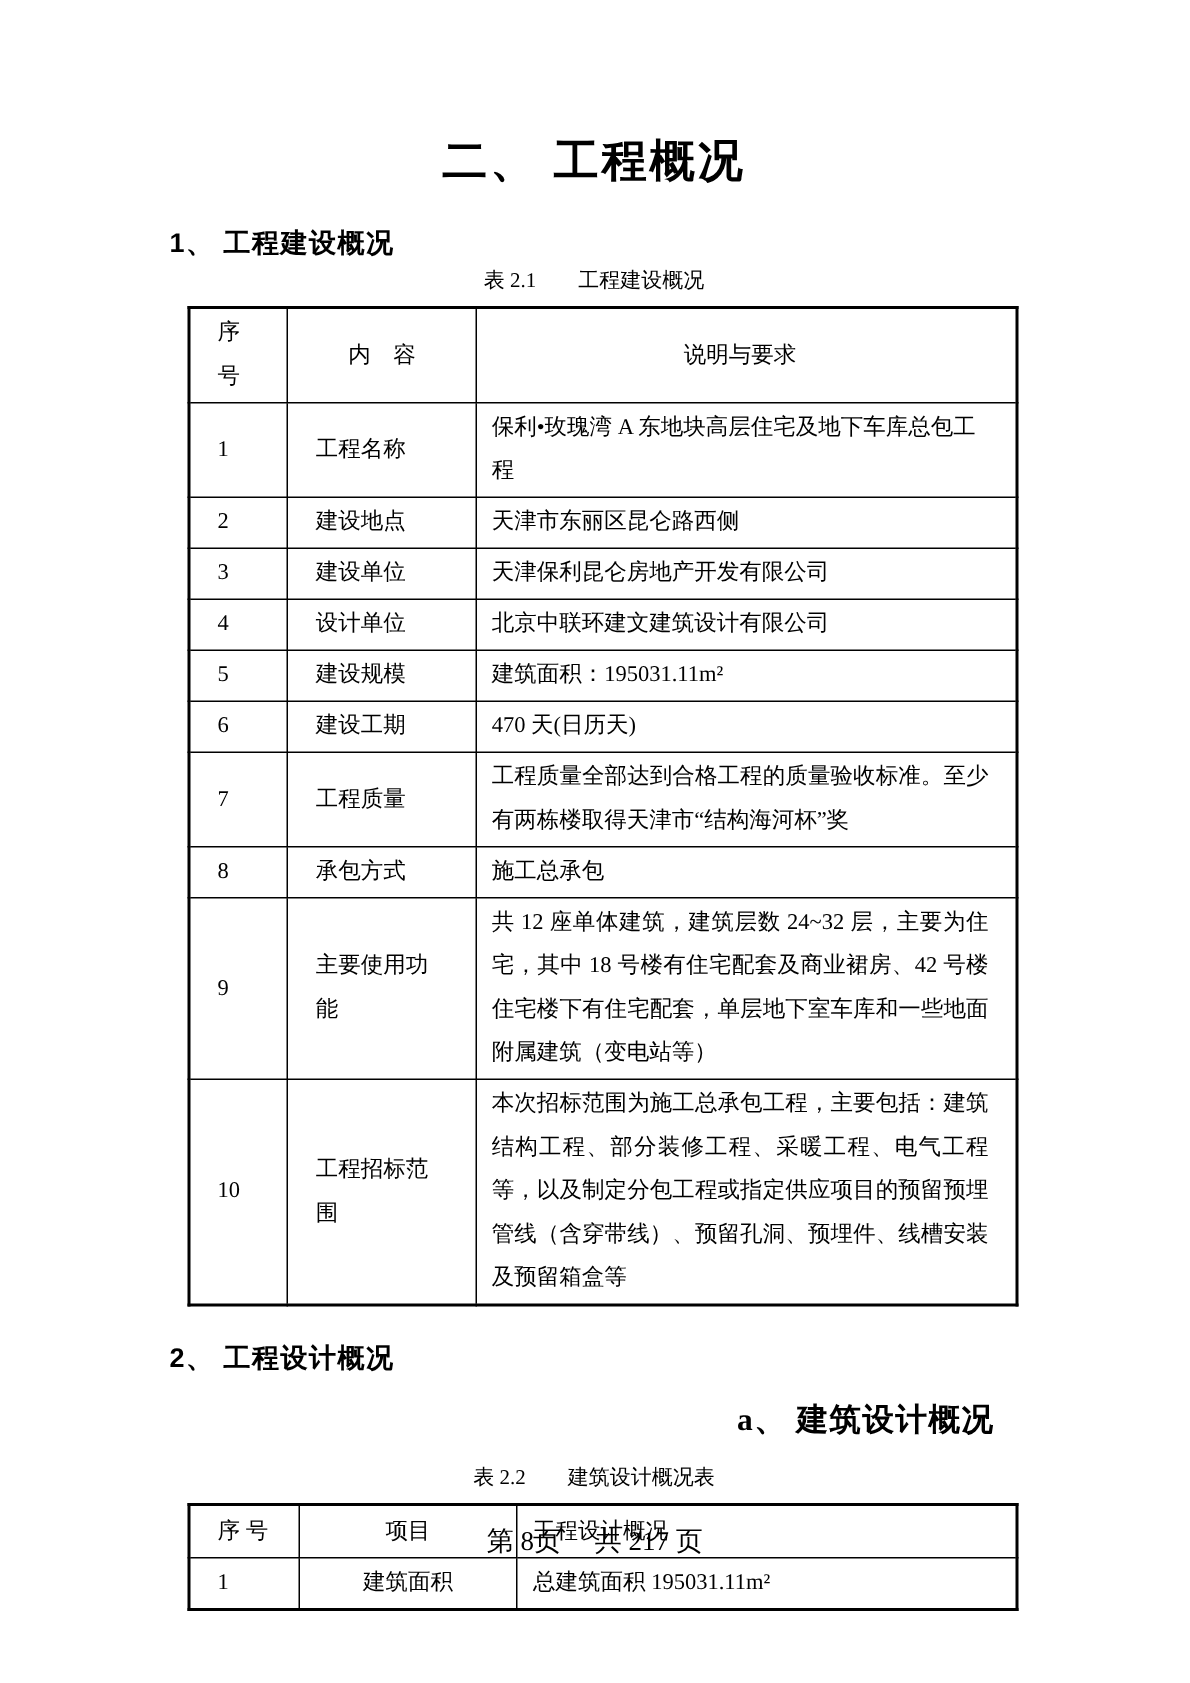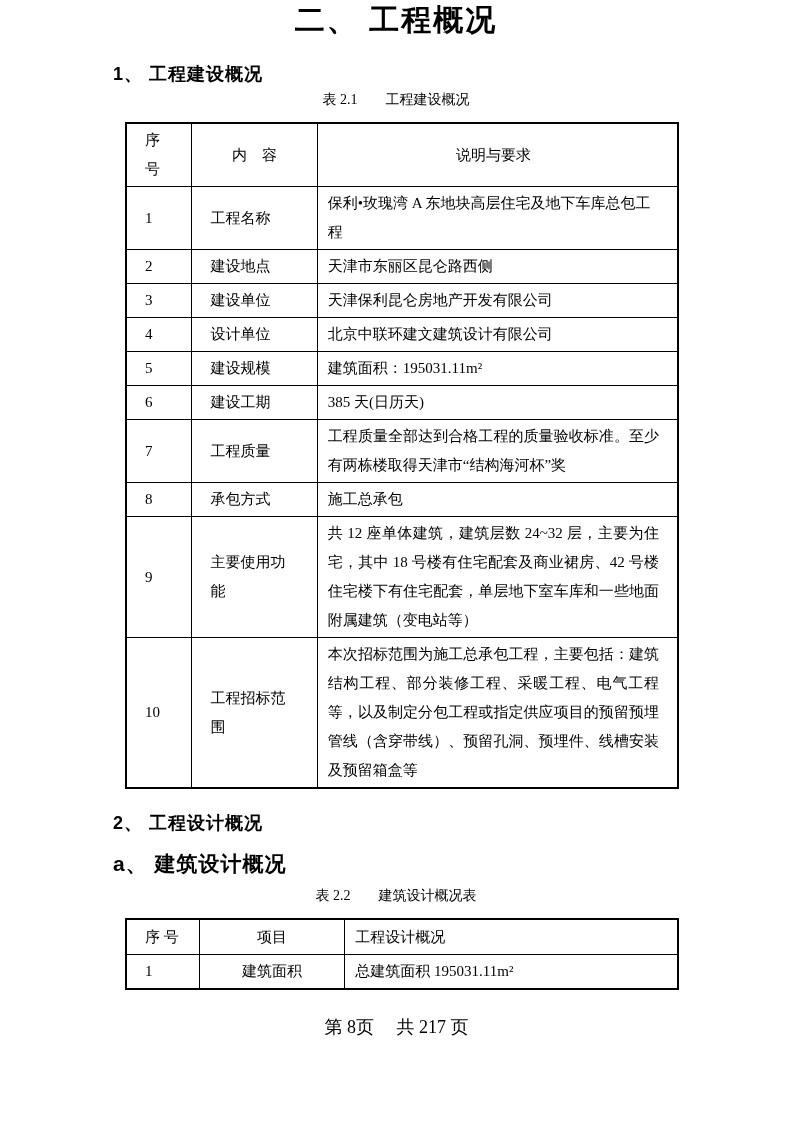--- a/index.html
+++ b/index.html
@@ -13,55 +13,57 @@
     position: relative;
     color: #000000;
     font-family: "Liberation Serif", "DejaVu Serif", serif;
     overflow: hidden;
   }
   .content {
     padding: 0 114px 0 113px;
   }
   .main-title {
     margin: 0;
+    padding-top: 88px;
     font-family: "Liberation Sans", "DejaVu Sans", sans-serif;
     font-weight: bold;
     font-size: 30px;
     line-height: 40px;
     text-align: center;
     letter-spacing: 2px;
   }
   .h-sec {
     margin: 0;
     margin-top: 20px;
     font-family: "Liberation Sans", "DejaVu Sans", sans-serif;
     font-weight: bold;
     font-size: 18px;
     line-height: 28px;
     letter-spacing: 1px;
   }
   .h-sub {
-    margin: 0;
+    margin: 16px;
     margin-top: 13px;
-    font-family: Liberation Sans, sans-serif;
+    font-family: Liberation Serif, serif;
     font-weight: bold;
     font-size: 21px;
     line-height: 28px;
     letter-spacing: 1px;
+    text-align: right;
   }
   .intro {
     margin: 0;
     margin-top: 13px;
     font-size: 15.5px;
     line-height: 32px;
     text-indent: 24px;
     text-align: justify;
   }
   .tbl-caption {
-    margin: 12px;
+    margin: 0;
     margin-top: 2px;
     font-size: 14px;
     line-height: 20px;
     text-align: center;
   }
   .cap2 { margin-top: 8px; }
   table {
     border-collapse: collapse;
     border: 2px solid #000000;
     margin-left: 12px;
@@ -139,21 +141,21 @@
       <td class="c3">北京中联环建文建筑设计有限公司</td>
     </tr>
     <tr class="single">
       <td class="c1">5</td>
       <td class="c2">建设规模</td>
       <td class="c3">建筑面积：195031.11m²</td>
     </tr>
     <tr class="single">
       <td class="c1">6</td>
       <td class="c2">建设工期</td>
-      <td class="c3">385 天(日历天)</td>
+      <td class="c3">470 天(日历天)</td>
     </tr>
     <tr>
       <td class="c1">7</td>
       <td class="c2">工程质量</td>
       <td class="c3 just">工程质量全部达到合格工程的质量验收标准。至少有两栋楼取得天津市“结构海河杯”奖</td>
     </tr>
     <tr class="single">
       <td class="c1">8</td>
       <td class="c2">承包方式</td>
       <td class="c3">施工总承包</td>

